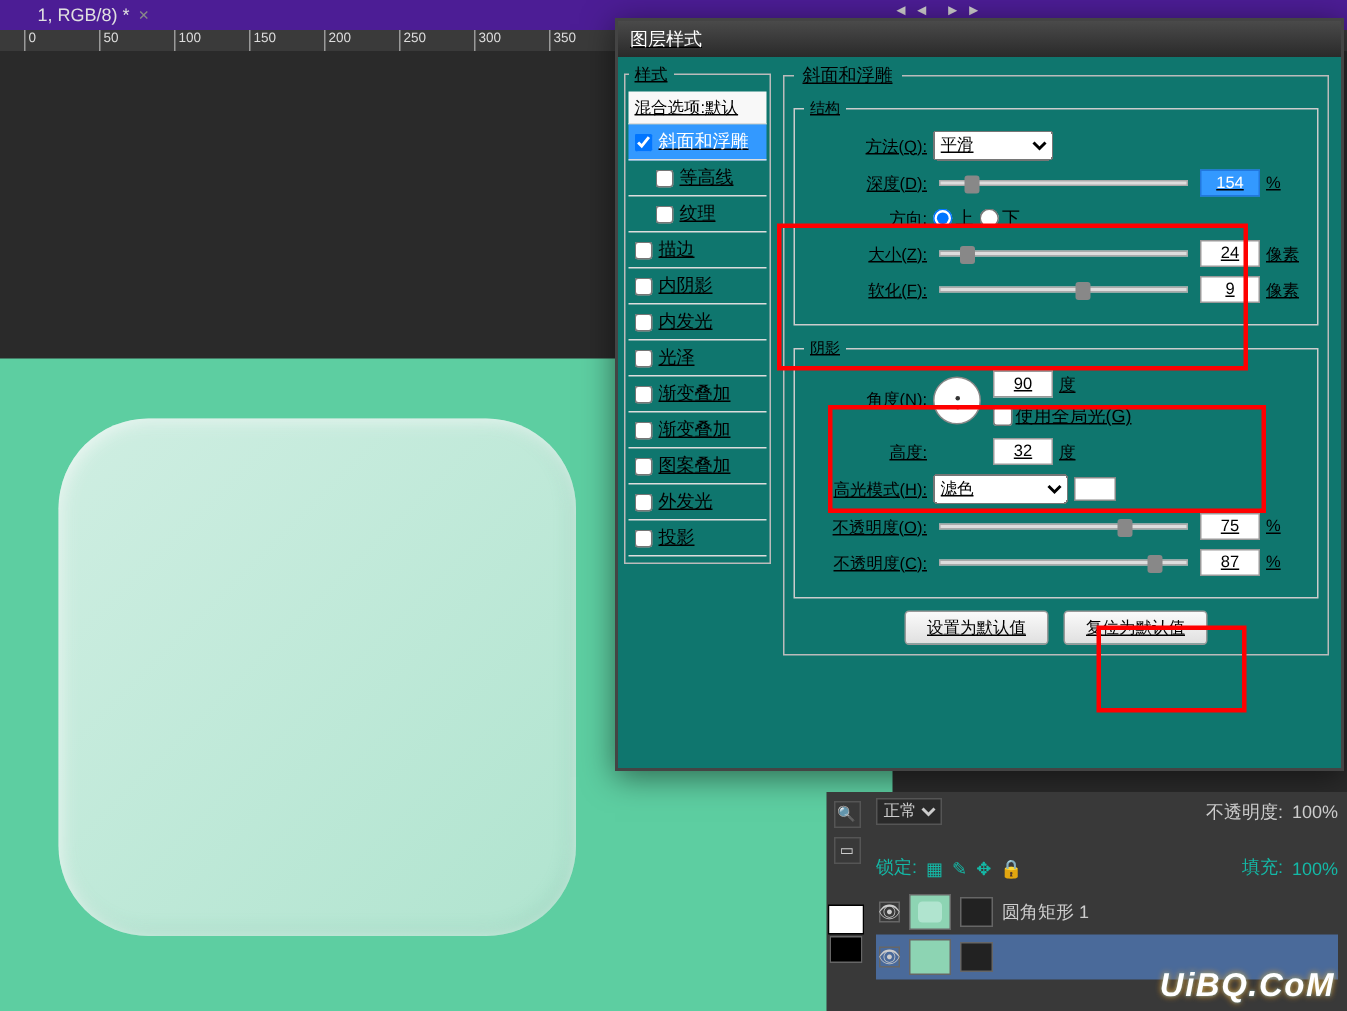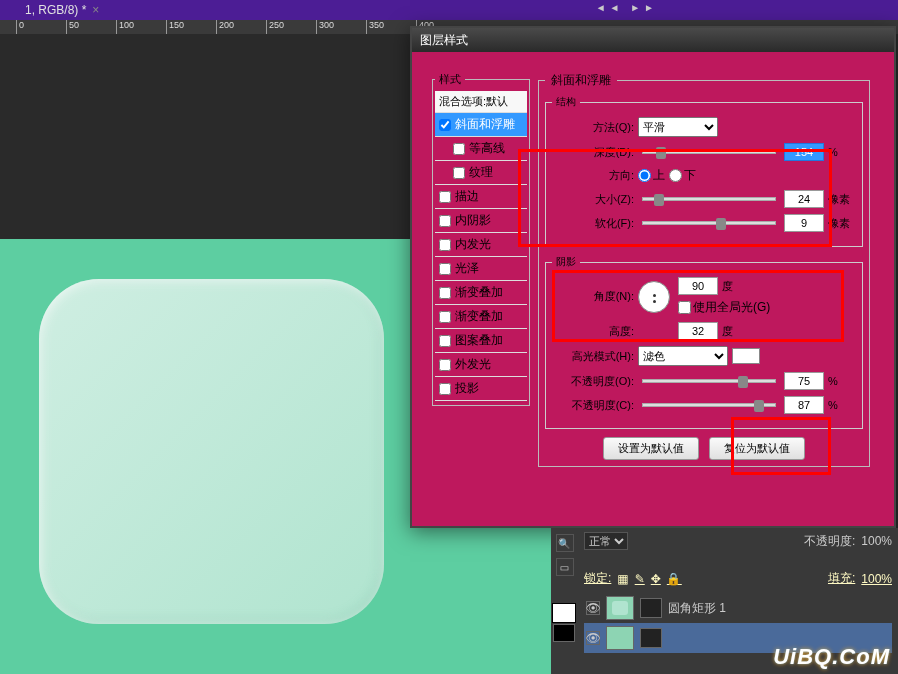--- a/index.html
+++ b/index.html
@@ -7,23 +7,23 @@
 .topbar { background: #4c1d95; height: 20px; display: flex; align-items: center; color: #aaa; padding-left: 25px; }
 .tab-header { color: #e0e0e0; font-size: 11px; }
 .close-x { margin-left: 6px; color: #888; }
 .ruler-h { background: #3a3a3a; height: 16px; position: relative; border-bottom: 1px solid #222; }
 .ruler-h .tick { position: absolute; top: 0; color: #ddd; font-size: 9px; border-left: 1px solid #999; padding-left: 2px; height: 100%; }
 .canvas-area { position: absolute; top: 34px; left: 0; right: 0; bottom: 0; background: #2a2a2a; }
 .bg-top { height: 205px; background: #2a2a2a; }
 .bg-green { position: absolute; top: 239px; left: 0; width: 595px; height: 435px; background: #5dcea1; }
 .rounded-shape { position: absolute; top: 279px; left: 39px; width: 345px; height: 345px; background: linear-gradient(135deg, #cfeee2, #b0e4cf); border-radius: 60px; box-shadow: inset 2px 2px 12px rgba(255,255,255,0.8), inset -2px -2px 12px rgba(100,180,150,0.4); }
 
-.dialog { position: absolute; top: 26px; left: 410px; width: 486px; height: 502px; background: #be185d; border: 2px solid #444; box-shadow: 0 4px 20px rgba(0,0,0,0.5); }
+.dialog { position: absolute; top: 12px; left: 410px; width: 486px; height: 502px; background: #0f766e; border: 2px solid #444; box-shadow: 0 4px 20px rgba(0,0,0,0.5); text-decoration: underline; }
 .dialog-title { background: linear-gradient(#4a4a4a, #2a2a2a); color: #fff; padding: 4px 8px; font-size: 12px; height: 24px; }
-.dialog-body { display: flex; height: calc(100% - 24px); padding: 20px; gap: 8px; }
+.dialog-body { display: flex; height: calc(100% - 24px); padding: 4px; gap: 8px; }
 
 .style-list-wrap { width: 98px; }
 .style-fieldset { border: 1px solid #bbb; padding: 4px 2px; }
 .style-legend { font-size: 11px; padding: 0 4px; }
 .style-item { padding: 3px 4px; display: flex; align-items: center; gap: 4px; font-size: 11px; border-bottom: 1px solid #ddd; cursor: pointer; }
 .style-item.header { background: #f8f8f8; }
 .style-item.selected { background: #3399ff; color: #fff; }
 .style-item.sub { padding-left: 18px; }
 .style-item input[type="checkbox"] { width: 12px; height: 12px; }
 
@@ -61,21 +61,21 @@
 .btn { background: linear-gradient(#fafafa,#e0e0e0); border: 1px solid #999; border-radius: 3px; padding: 3px 14px; font-size: 11px; cursor: pointer; }
 .btn-row { display: flex; justify-content: center; gap: 10px; margin-top: 4px; }
 
 
 .panels { position: absolute; top: 528px; left: 578px; width: 320px; height: 146px; background: #393939; color: #ccc; }
 .tools-col { position: absolute; top: 528px; left: 551px; width: 27px; height: 146px; background: #393939; display: flex; flex-direction: column; align-items: center; gap: 6px; padding-top: 6px; }
 .tool-icon { width: 18px; height: 18px; border: 1px solid #555; display: flex; align-items: center; justify-content: center; color: #ccc; font-size: 10px; }
 .panels-inner { padding: 4px 6px; font-size: 11px; }
 .layer-opts { display: flex; align-items: center; gap: 6px; margin-bottom: 20px; }
 .layer-opts select { background: #2a2a2a; color: #ccc; border: 1px solid #555; height: 18px; font-size: 11px; }
-.lock-row { display: flex; align-items: center; gap: 6px; margin-bottom: 6px; color: #fef9c3; text-decoration: underline; }
+.lock-row { display: flex; align-items: center; gap: 6px; margin-bottom: 6px; color: #14b8a6; }
 .layer-row { display: flex; align-items: center; gap: 6px; padding: 3px 2px; }
 .layer-row.sel { background: #4a6a9a; }
 .eye { width: 14px; height: 14px; border: 1px solid #666; display: flex; align-items: center; justify-content: center; }
 .thumb { width: 28px; height: 24px; border: 1px solid #666; background: #8dd4b3; position: relative; }
 .thumb.shape::after { content: ""; position: absolute; left: 5px; top: 4px; width: 16px; height: 14px; background: #b0e4cf; border-radius: 3px; }
 .thumb-small { width: 22px; height: 20px; border: 1px solid #666; background: #222; }
 
 .nav-thumbs { position: absolute; left: 2px; top: 76px; width: 24px; }
 .navt { width: 22px; height: 18px; border: 1px solid #666; margin-bottom: 2px; }
 .navt.a { background: #fff; border: 2px solid #fff; box-shadow: 0 0 0 1px #000; }

